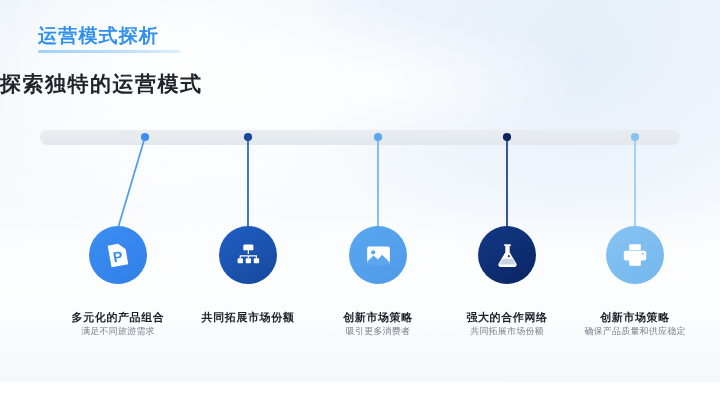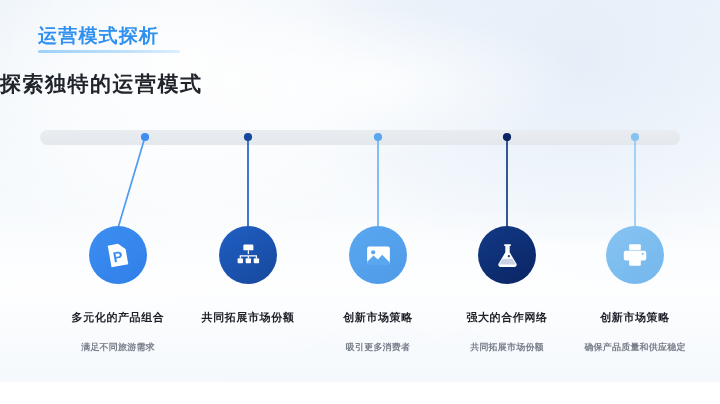--- a/index.html
+++ b/index.html
@@ -167,27 +167,26 @@
 
   .node-title {
     margin-top: 27px;
     font-size: 11px;
     font-weight: bold;
     color: #1d2028;
     letter-spacing: .6px;
     line-height: 1.25;
   }
   .node-desc {
-    margin-top: 16px;
+    margin-top: 0;
     font-size: 9px;
     color: #787f8b;
     line-height: 1.5;
     letter-spacing: .2px;
     padding: 0 28px;
-    font-weight: bold;
   }
 </style>
 </head>
 <body>
 
 <div class="slide">
 
   <div class="bg-base"></div>
   <div class="bg-cloud-a"></div>
   <div class="bg-cloud-b"></div>

